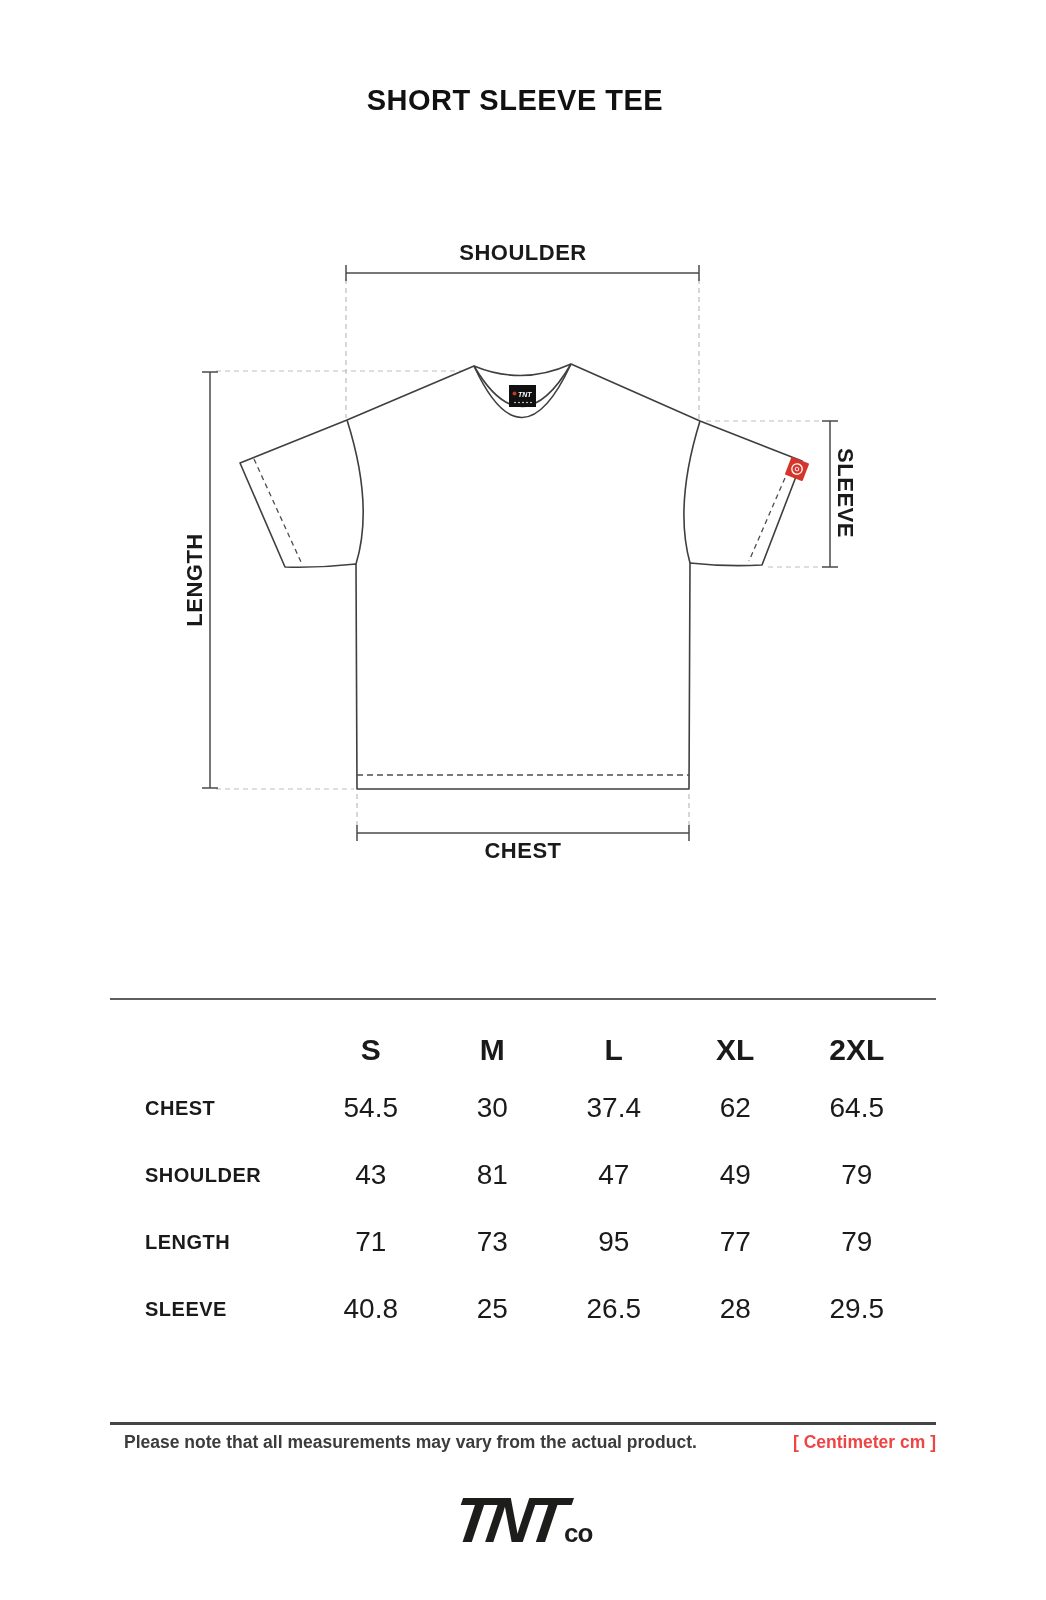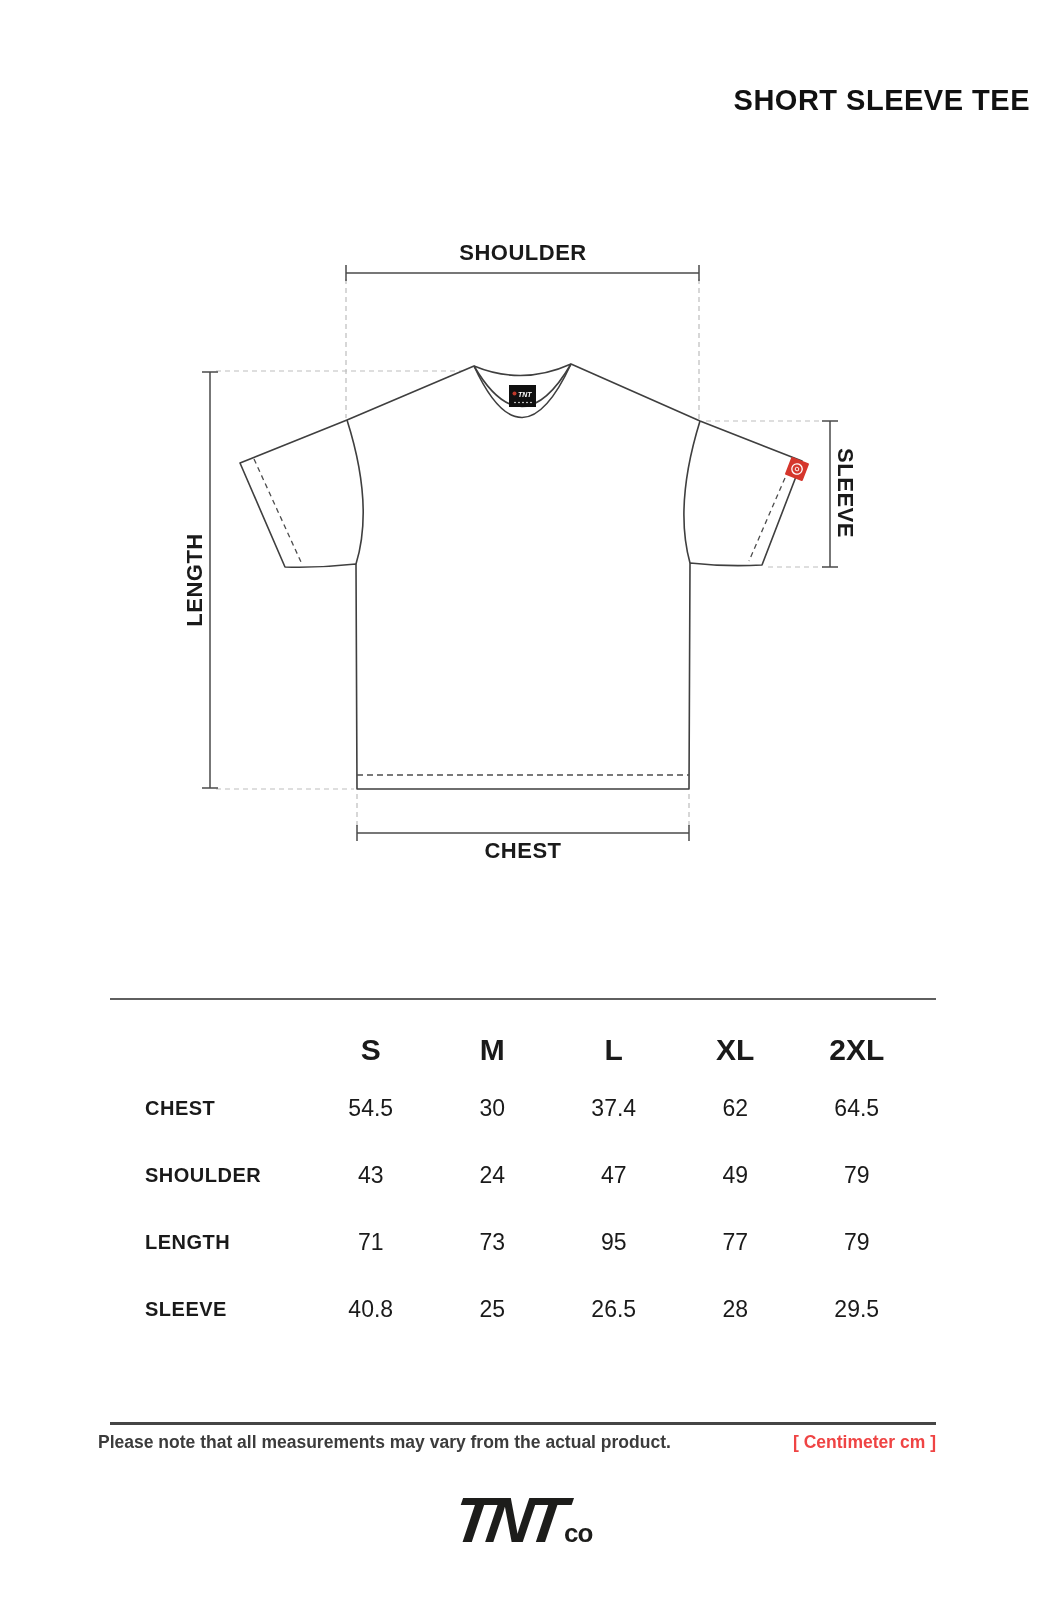--- a/index.html
+++ b/index.html
@@ -1,42 +1,42 @@
 <!DOCTYPE html>
 <html><head>
 <meta charset="utf-8">
 <style>
   html,body{margin:0;padding:0;}
   body{
     width:1046px;height:1600px;position:relative;background:#ffffff;
     font-family:"Liberation Sans",sans-serif;color:#1a1a1a;overflow:hidden;
   }
   .page-title{
-    position:absolute;top:84px;left:0;width:1030px;text-align:right;
+    position:absolute;top:84px;left:0;width:1030px;text-align:center;
     font-size:29px;font-weight:bold;letter-spacing:.5px;color:#111;
   }
   svg text{font-family:"Liberation Sans",sans-serif;}
   .dim-label{font-size:22px;font-weight:bold;fill:#1a1a1a;letter-spacing:.5px;}
   
   .rule-top{position:absolute;left:110px;top:998px;width:826px;height:2px;background:#5f5f5f;}
   .trow{
     position:absolute;left:110px;width:826px;height:36px;
     display:grid;grid-template-columns:200px repeat(5,121.5px);align-items:center;
   }
   .trow .tlabel{padding-left:35px;font-weight:bold;font-size:20px;letter-spacing:.5px;}
-  .trow .tcell{text-align:center;font-size:23px;}
+  .trow .tcell{text-align:center;font-size:28px;}
   .thead{top:1032px;}
   .thead .tcell{font-size:30px;font-weight:bold;}
   .row-0{top:1090px;}
   .row-1{top:1157px;}
   .row-2{top:1224px;}
   .row-3{top:1291px;}
   
   .rule-bottom{position:absolute;left:110px;top:1422px;width:826px;height:3px;background:#454545;}
-  .footer-note{position:absolute;left:98px;top:1432px;font-size:17.5px;font-weight:bold;color:#3c3c3c;}
+  .footer-note{position:absolute;left:124px;top:1432px;font-size:17.5px;font-weight:bold;color:#3c3c3c;}
   .footer-unit{position:absolute;right:110px;top:1432px;font-size:17.5px;font-weight:bold;color:#ef4444;}
   
   .brand-logo{
     position:absolute;left:0;width:1046px;top:1490px;text-align:center;
     color:#1d1d1b;white-space:nowrap;
   }
   .brand-logo .tnt{
     display:inline-block;font-size:64px;font-weight:bold;font-style:italic;
     letter-spacing:-6px;transform:skewX(-8deg);line-height:60px;vertical-align:baseline;
   }
@@ -146,21 +146,21 @@
   <div class="tcell">54.5</div>
   <div class="tcell">30</div>
   <div class="tcell">37.4</div>
   <div class="tcell">62</div>
   <div class="tcell">64.5</div>
 </div>
 
 <div class="trow row-1">
   <div class="tlabel">SHOULDER</div>
   <div class="tcell">43</div>
-  <div class="tcell">24</div>
+  <div class="tcell">81</div>
   <div class="tcell">47</div>
   <div class="tcell">49</div>
   <div class="tcell">79</div>
 </div>
 
 <div class="trow row-2">
   <div class="tlabel">LENGTH</div>
   <div class="tcell">71</div>
   <div class="tcell">73</div>
   <div class="tcell">95</div>

